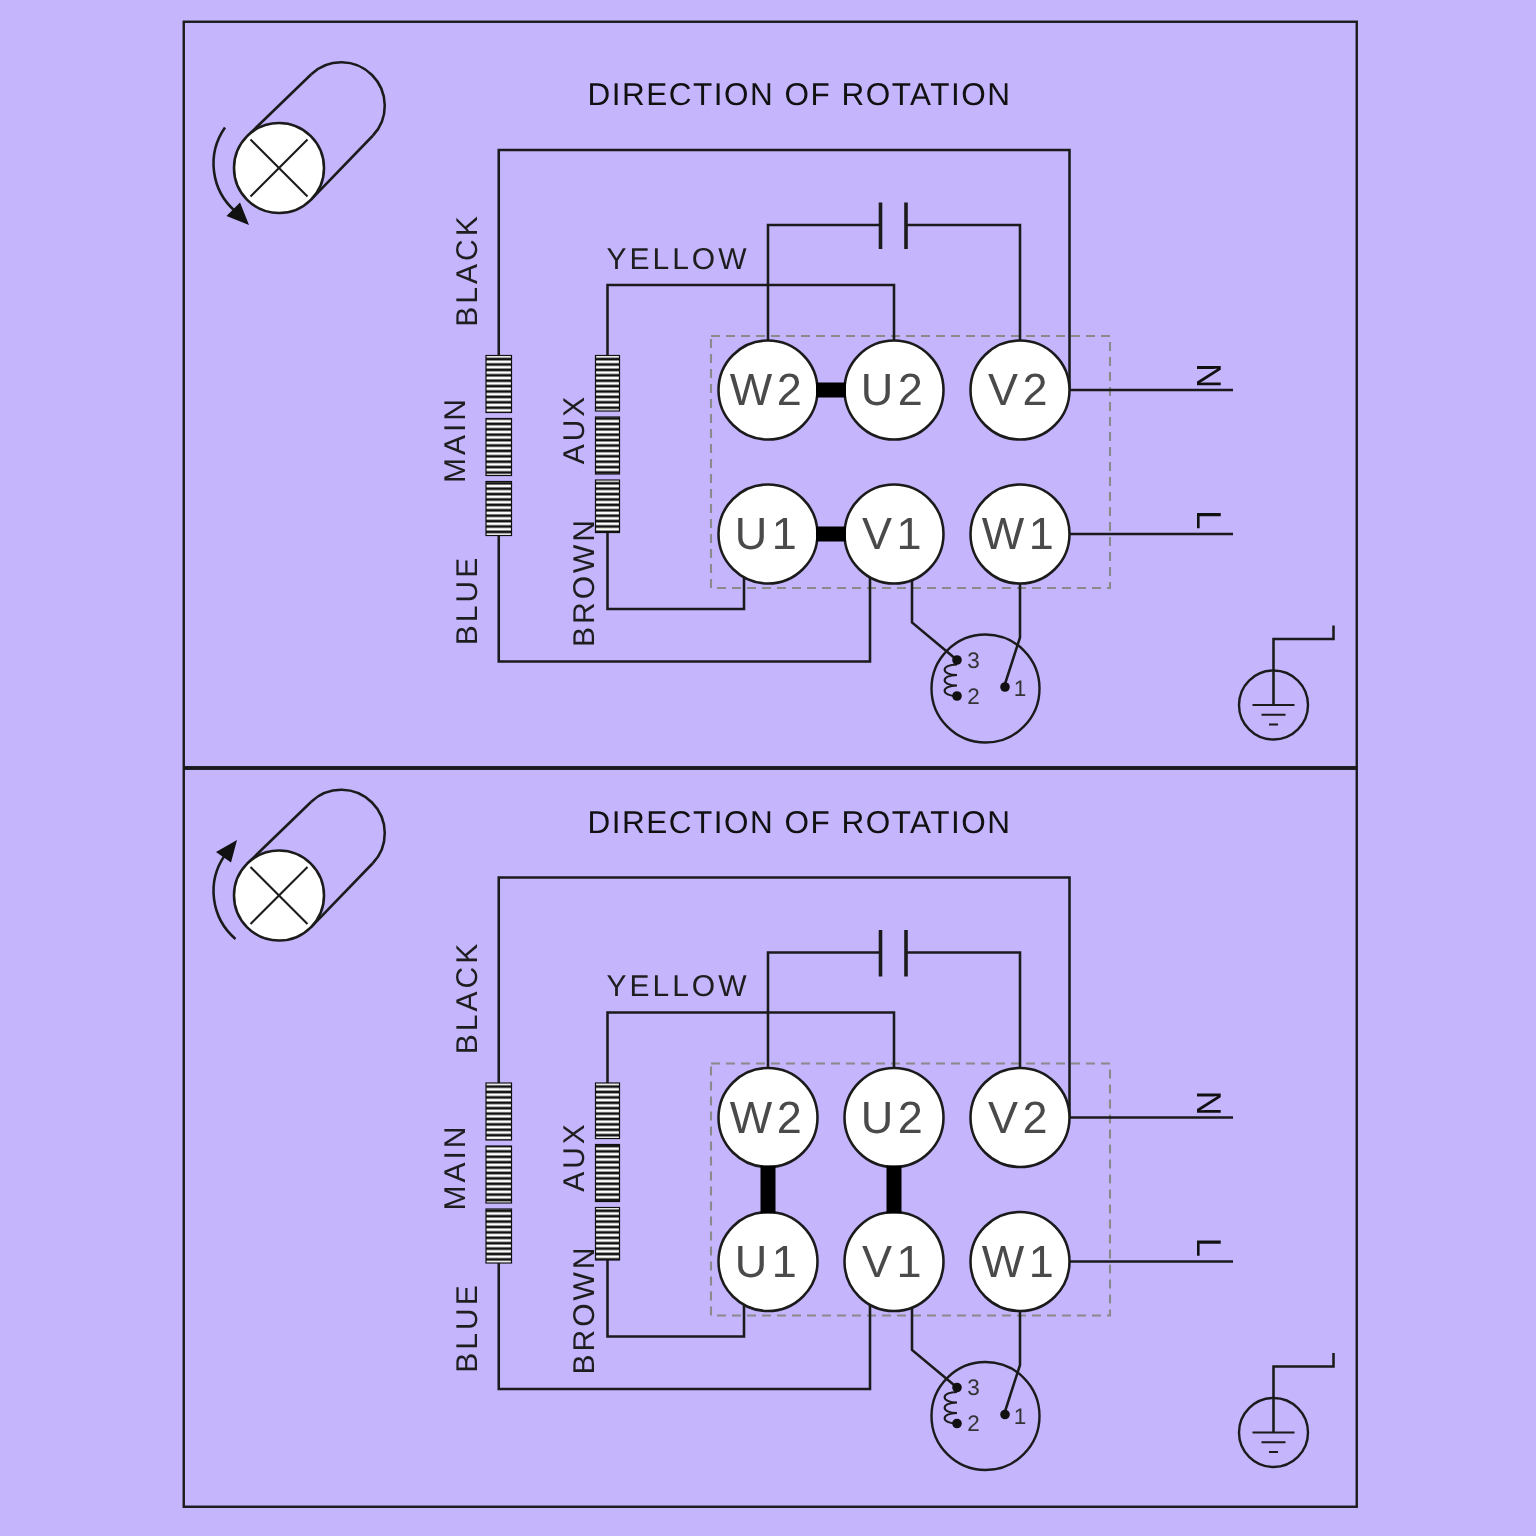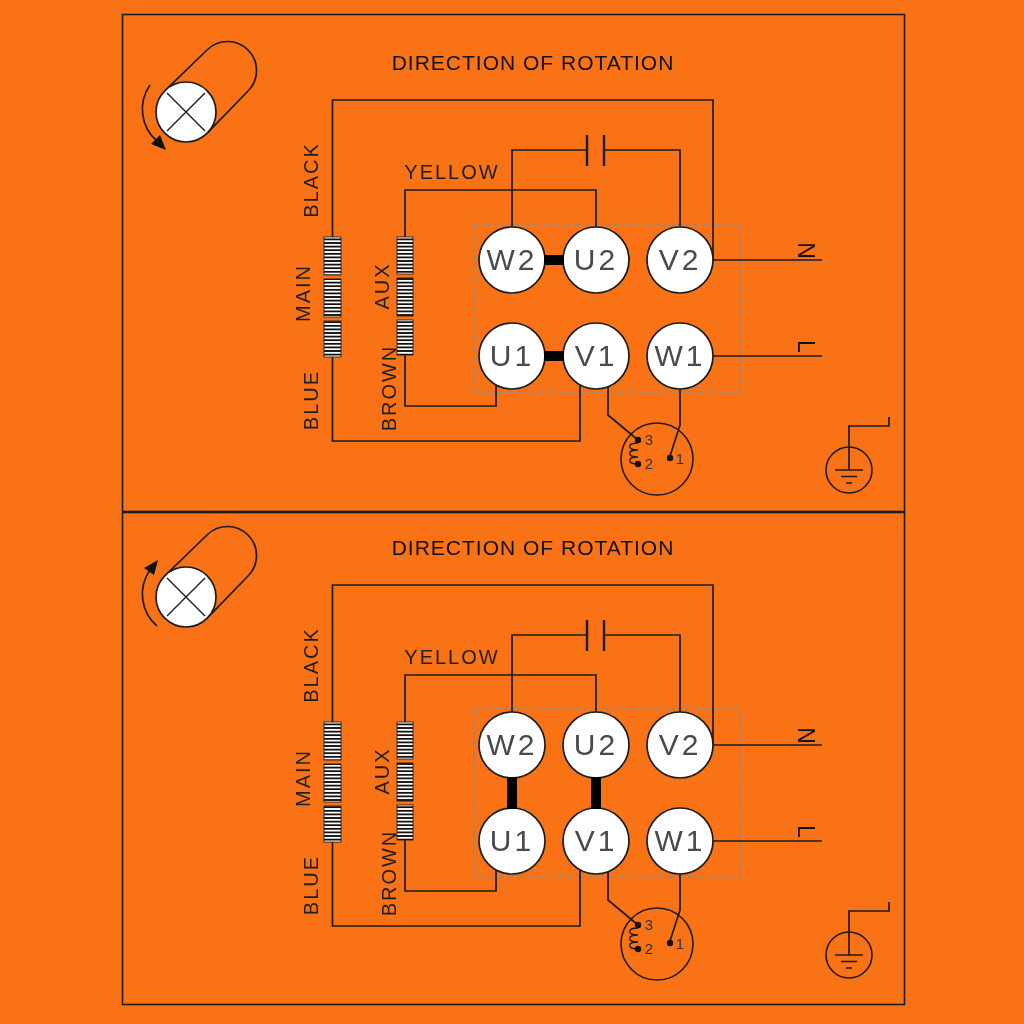--- a/index.html
+++ b/index.html
@@ -1,16 +1,16 @@
 <!DOCTYPE html>
 <html><head>
 <meta charset="utf-8">
 <style>
   html,body { margin:0; padding:0; background:#ffffff; }
-  .page { position:relative; width:1024px; height:1024px; background:#f97316; overflow:hidden; }
+  .page { position:relative; width:1024px; height:1024px; background:#c4b5fd; overflow:hidden; }
   .panel { position:absolute; left:0; }
   .border { fill:none; stroke:#1b1b1b; stroke-width:1.6; }
   .ln { fill:none; stroke:#1b1b1b; stroke-width:1.7; stroke-linejoin:miter; }
   .thin { fill:none; stroke:#1b1b1b; stroke-width:1.4; }
   .plate { fill:none; stroke:#1b1b1b; stroke-width:2.4; }
   .circ { fill:#ffffff; stroke:#1b1b1b; stroke-width:1.7; }
   .open { fill:none; stroke:#1b1b1b; stroke-width:1.6; }
   .dash { fill:none; stroke:#8a8a8a; stroke-width:1.4; stroke-dasharray:6 4; }
   .bar  { stroke:#000; stroke-width:10; }
   .dot  { fill:#111; }

